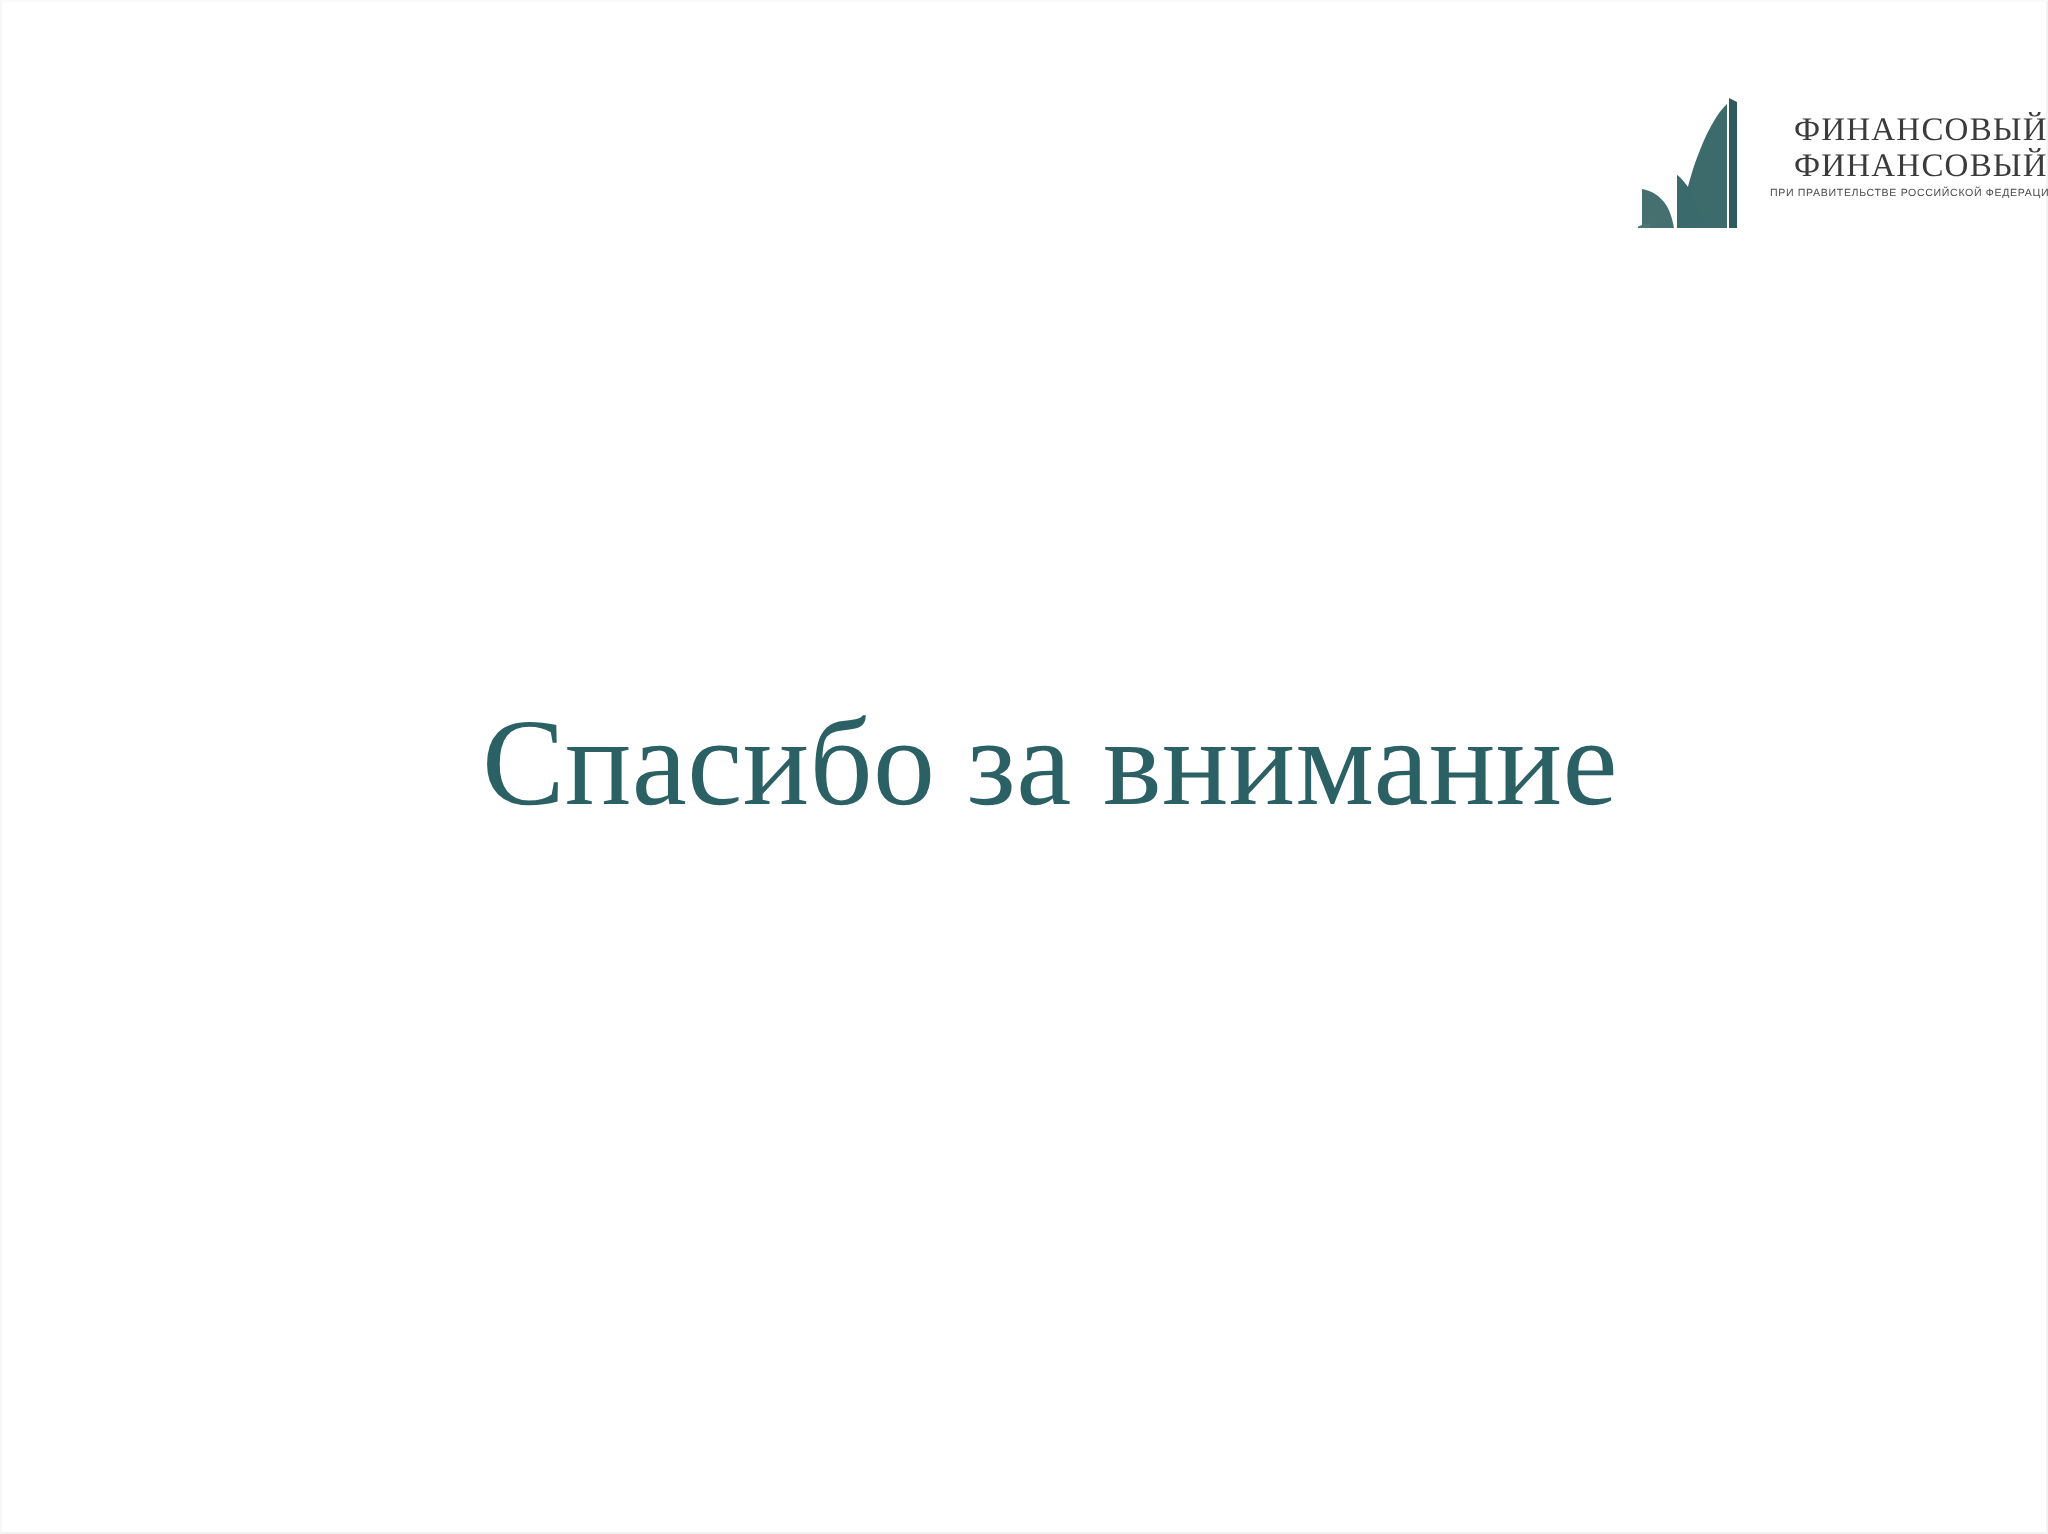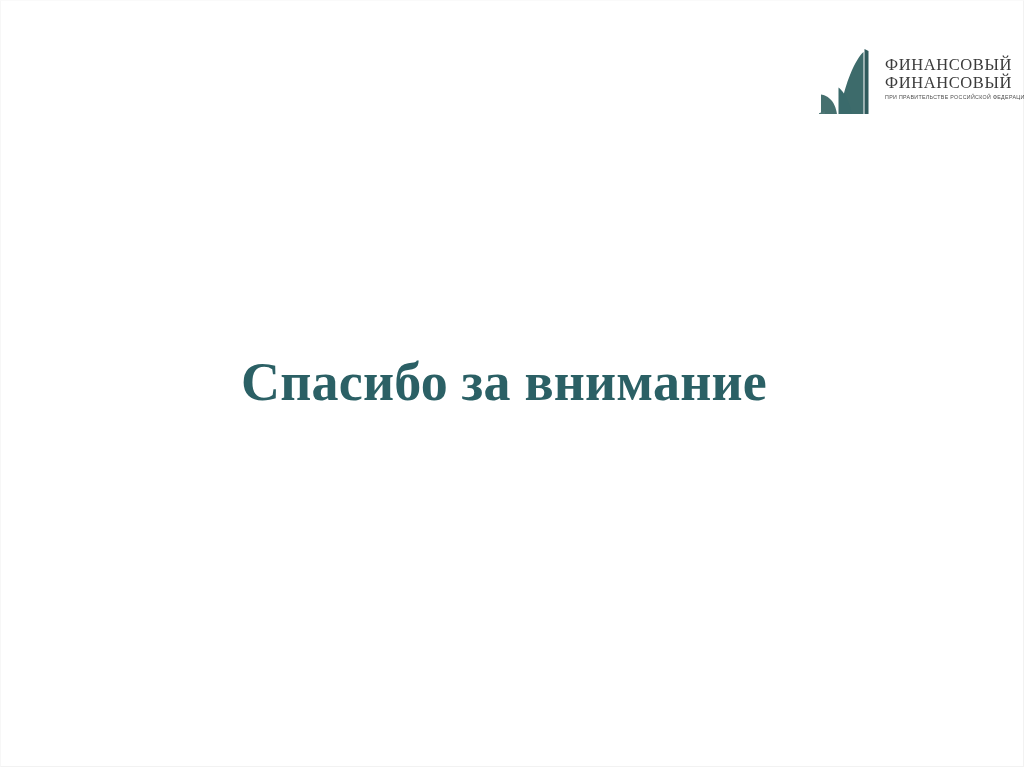--- a/index.html
+++ b/index.html
@@ -52,20 +52,21 @@
     align-items: flex-start;
   }
 
   .logo-line {
     font-family: "Liberation Serif", serif;
     font-size: 16.5px;
     line-height: 18px;
     letter-spacing: 0.6px;
     color: #3b3b3b;
     white-space: nowrap;
+    margin-left: 12px;
   }
 
   .logo-sub {
     font-family: "Liberation Sans", sans-serif;
     font-size: 5.2px;
     line-height: 8px;
     letter-spacing: 0.32px;
     color: #4a4a4a;
     white-space: nowrap;
     margin-top: 1px;
@@ -82,26 +83,27 @@
     height: 767px;
     pointer-events: none;
   }
 
   #headline {
     position: absolute;
     left: 240px;
     top: 350px;
     width: 560px;
     font-family: "Liberation Serif", serif;
-    font-size: 54px;
+    font-size: 62px;
     line-height: 62px;
-    font-weight: 700;
+    font-weight: 400;
     color: #2b6065;
     letter-spacing: 0.2px;
     white-space: nowrap;
+    text-align: right;
   }
 </style>
 </head>
 <body>
 
 <div id="slide">
 
   <div id="logo">
 
     <svg id="logo-mark" viewBox="0 0 62 72" aria-hidden="true">

